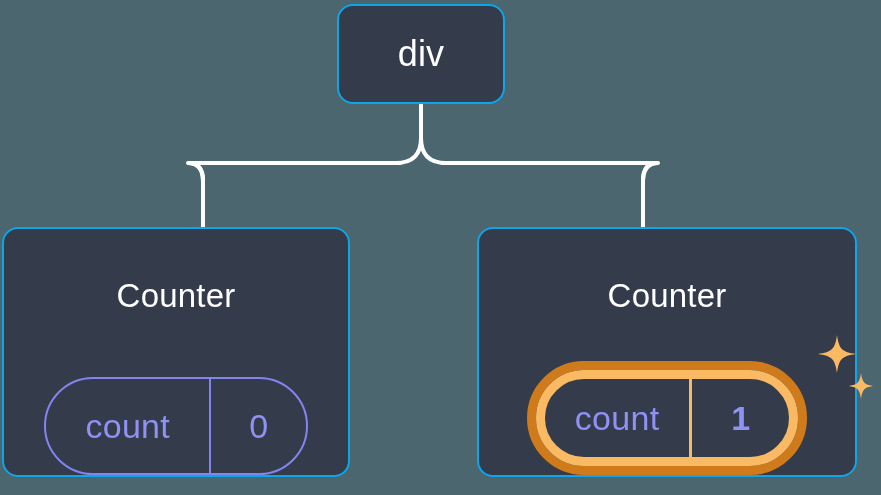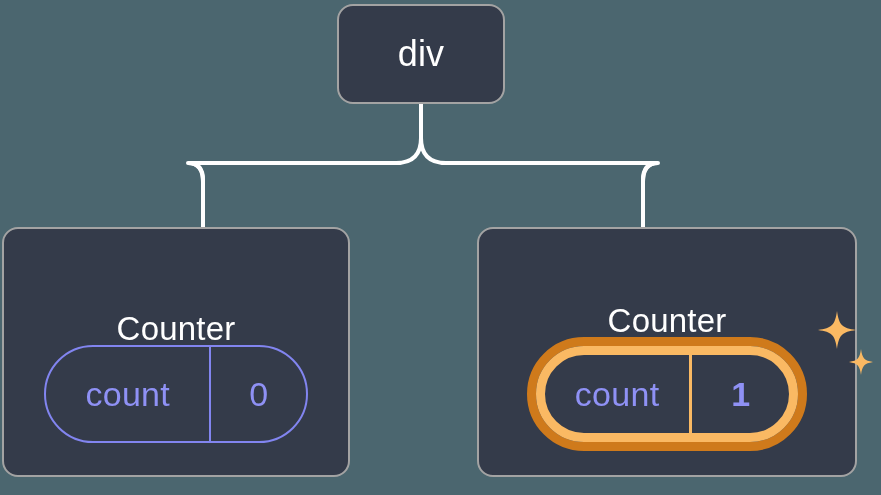--- a/index.html
+++ b/index.html
@@ -27,41 +27,41 @@
     left: 0; top: 0;
     width: 881px;
     height: 495px;
     pointer-events: none;
   }
 
   
   .node {
     position: absolute;
     background: #343b4a;
-    border: 2px solid #a3a3a3;
+    border: 2px solid #0ea5e9;
     border-radius: 16px;
     box-sizing: border-box;
     display: flex;
     flex-direction: column;
     align-items: center;
   }
   .node-root {
     left: 337px;
     top: 4px;
     width: 168px;
     height: 100px;
     justify-content: center;
   }
   .node-root .node-title {
     font-size: 36px;
   }
   .node-child {
     top: 227px;
     height: 250px;
-    justify-content: center;
+    justify-content: space-between;
   }
   #node-counter-left  { left: 2px;   width: 348px; }
   #node-counter-right { left: 477px; width: 380px; }
 
   .node-title {
     color: #ffffff;
     font-size: 33px;
     font-weight: 300;
     letter-spacing: 0.2px;
     line-height: 1;

